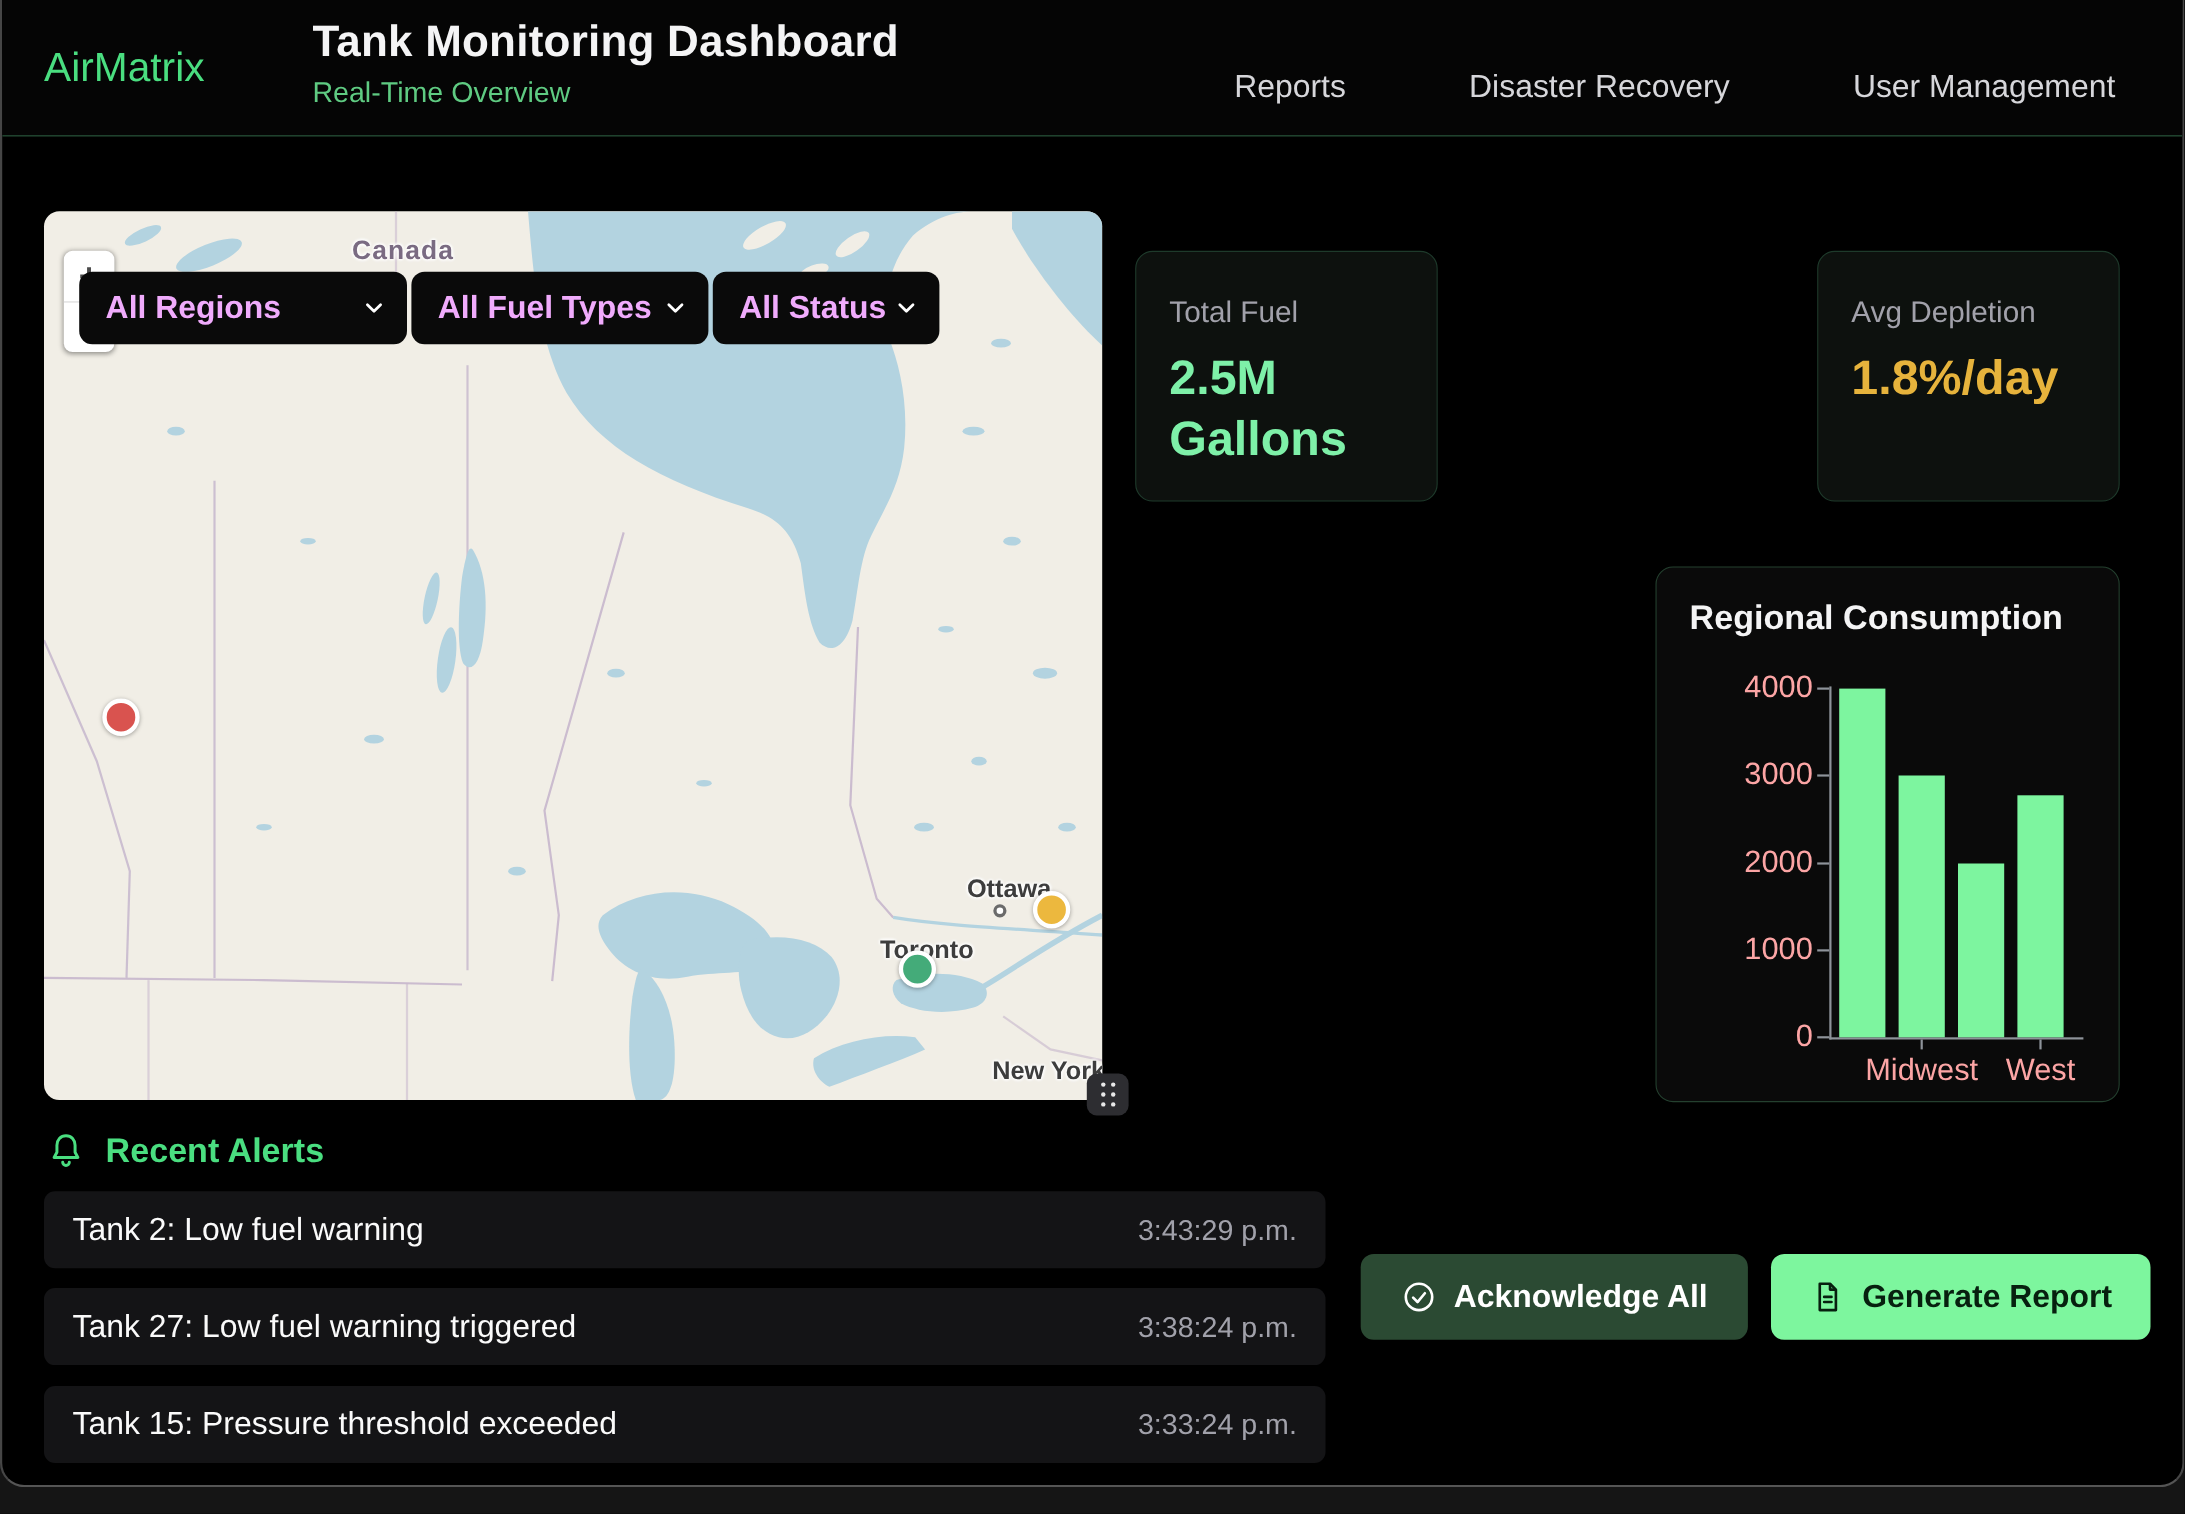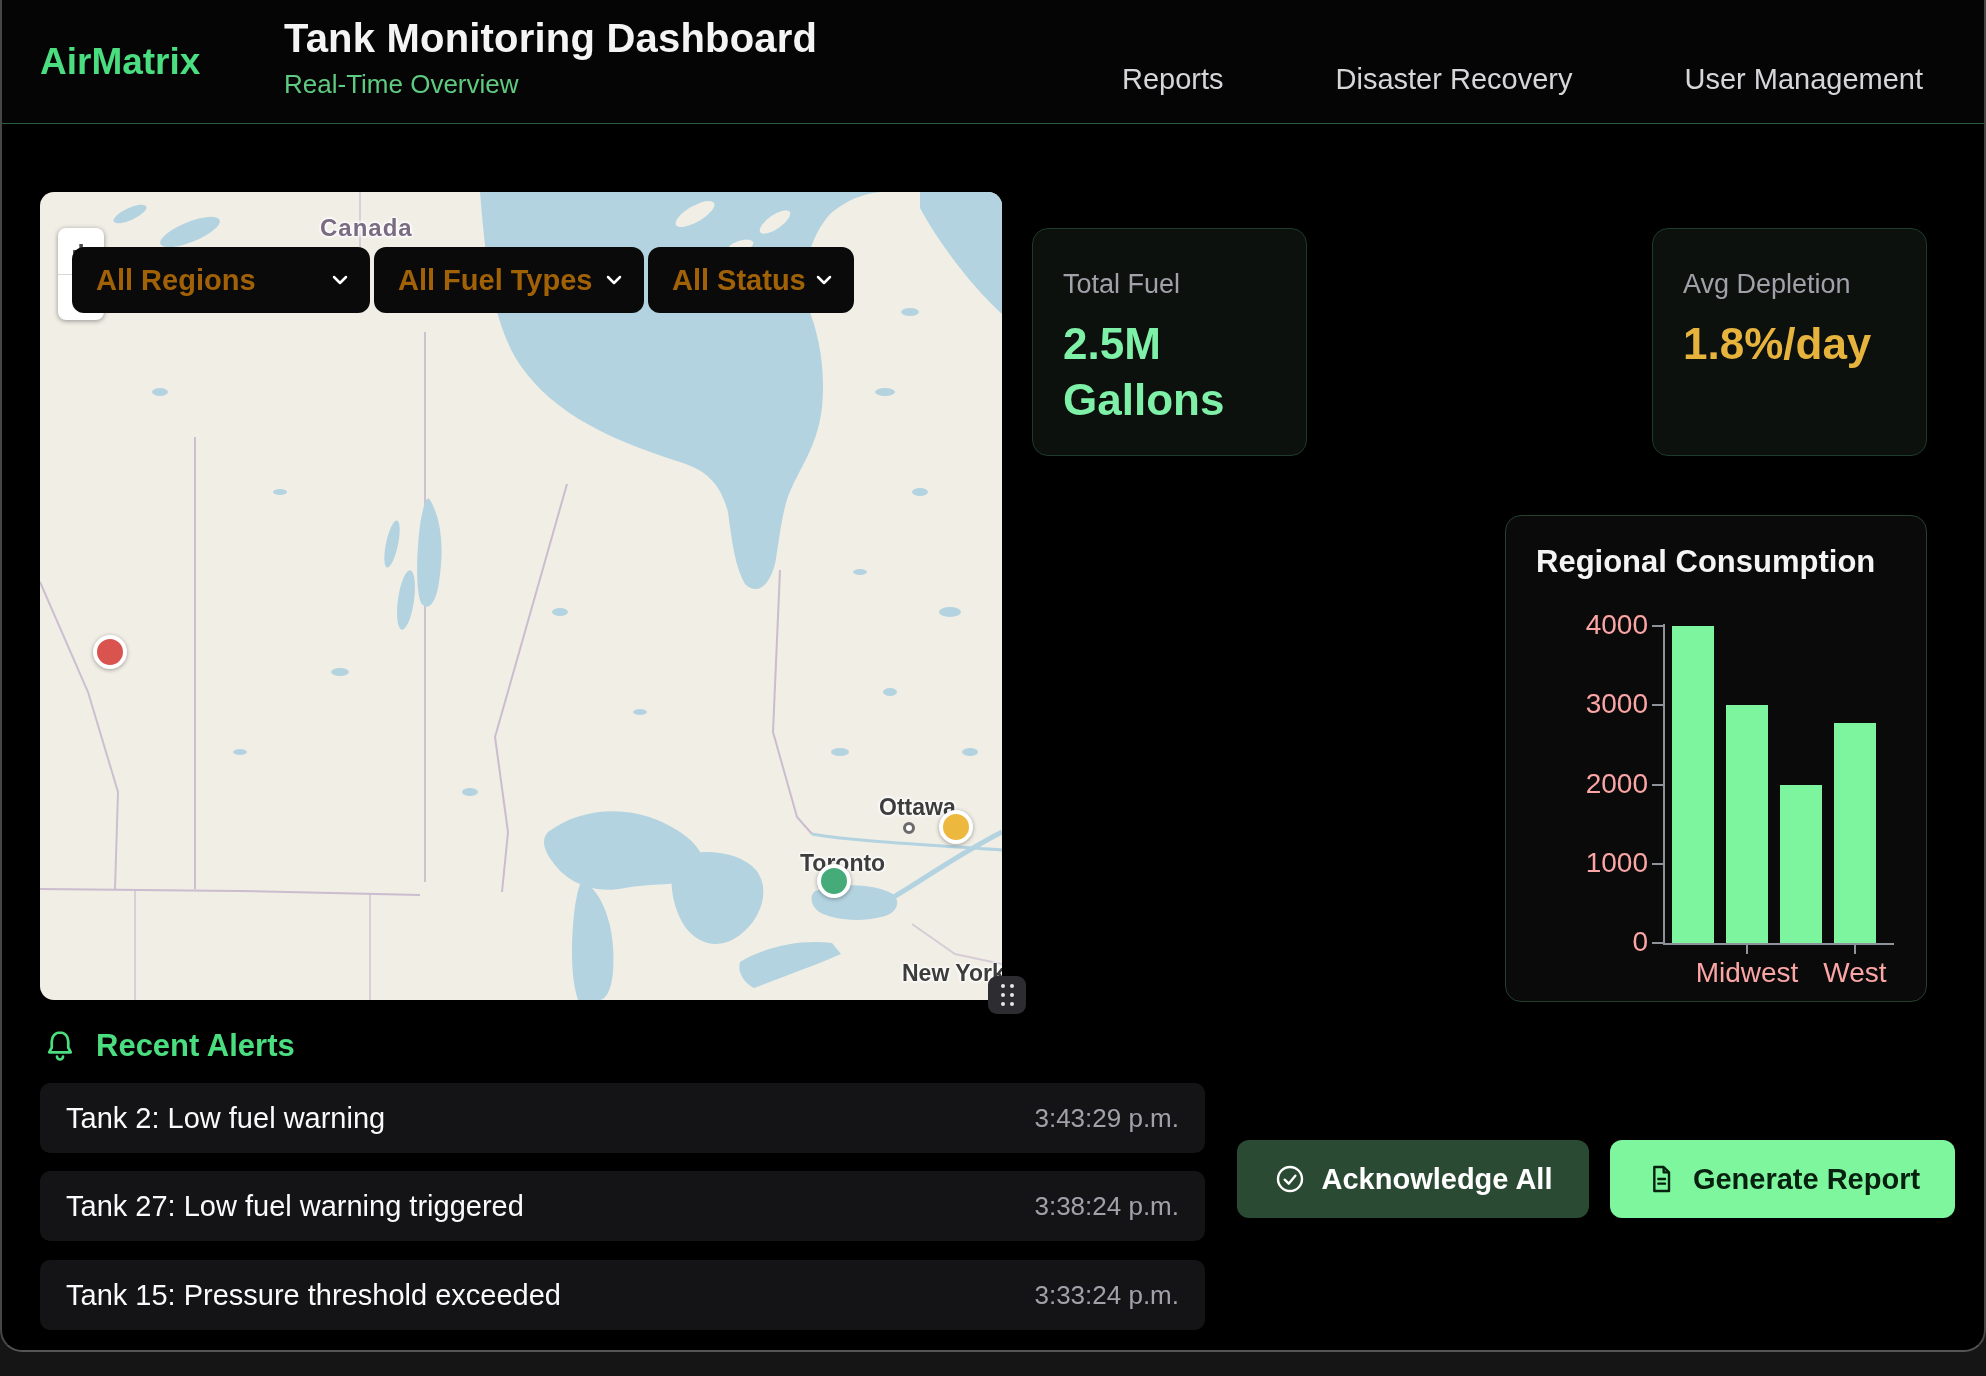--- a/index.html
+++ b/index.html
@@ -6,21 +6,21 @@
   html,body { width:1986px; height:1376px; background:#151515;
     font-family:"Liberation Sans","DejaVu Sans",sans-serif; }
   #app { position:relative; width:1986px; height:1352px; background:#000;
     border-left:2px solid #464646; border-right:2px solid #464646; border-bottom:2px solid #555;
     border-radius:0 0 22px 22px; overflow:hidden; }
 
   
   .header { position:absolute; left:0; top:0; width:100%; height:124px; background:#050505;
     border-bottom:1px solid #2b5c3f; }
   .brand { position:absolute; left:38px; top:0; height:124px; display:flex; align-items:center;
-    font-size:37px; font-weight:bold; color:#4ade80; }
+    font-size:37px; font-weight:normal; color:#4ade80; }
   .titleblock { position:absolute; left:282px; top:16px; }
   .title { font-size:40px; font-weight:bold; color:#f4f4f5; letter-spacing:.2px; }
   .subtitle { margin-top:8px; font-size:26px; font-weight:500; color:#5fcb82; }
   .nav { position:absolute; right:61px; top:0; height:158px; display:flex; align-items:center; gap:112px; }
   .nav-item { font-size:29px; color:#d6d6da; cursor:pointer; }
 
   
   .map { position:absolute; left:38px; top:192px; width:962px; height:808px;
     border-radius:14px; overflow:hidden; background:#f1eee6; }
   .map svg.basemap { position:absolute; inset:0; }
@@ -32,21 +32,21 @@
   .marker { position:absolute; width:34px; height:34px; border-radius:50%;
     border:4px solid #fff; box-shadow:0 1px 4px rgba(0,0,0,.35); cursor:pointer; }
   .zoomctl { position:absolute; left:18px; top:36px; width:46px; height:92px; background:#fff;
     border-radius:8px; box-shadow:0 1px 5px rgba(0,0,0,.4); z-index:5; }
   .zoomctl .zbtn { width:100%; height:46px; display:flex; align-items:center; justify-content:center;
     font-size:32px; font-weight:bold; color:#4a4a4a; cursor:pointer; }
   .zoomctl .zdiv { height:1px; background:#d7d7d7; }
   .filters { position:absolute; left:32px; top:55px; display:flex; gap:4px; z-index:10; }
   .dd { height:66px; background:#0a0a0a; border-radius:12px; display:flex; align-items:center;
     justify-content:space-between; padding:0 18px 0 24px; cursor:pointer; }
-  .dd .dd-label { color:#a16207; font-size:29px; font-weight:600; }
+  .dd .dd-label { color:#f0abfc; font-size:29px; font-weight:600; }
   .dd-regions { width:298px; } .dd-fuel { width:270px; } .dd-status { width:206px; }
   .grip { position:absolute; left:986px; top:976px; width:38px; height:38px; background:#2d2d31;
     border-radius:9px; z-index:30; display:grid; grid-template-columns:repeat(2,4px);
     grid-template-rows:repeat(3,4px); gap:5px; align-content:center; justify-content:center; cursor:grab; }
   .grip i { width:4px; height:4px; border-radius:50%; background:#e8e8e8; }
 
   
   .stat { position:absolute; top:228px; height:228px; background:#0d110e;
     border:1.5px solid #1e3a2b; border-radius:16px; padding:40px 30px 0 30px; }
   .stat-1 { left:1030px; width:275px; } .stat-2 { left:1341px; width:272px; } .stat-3 { left:1650px; width:275px; }

